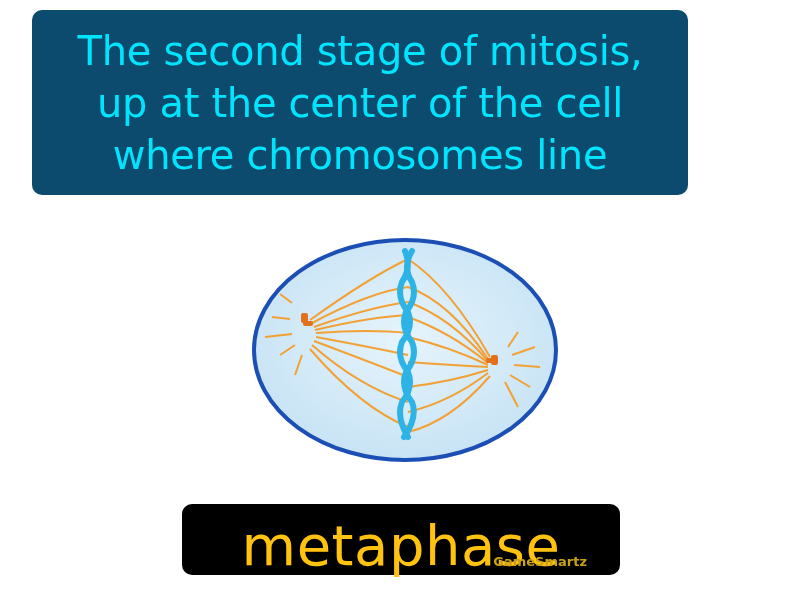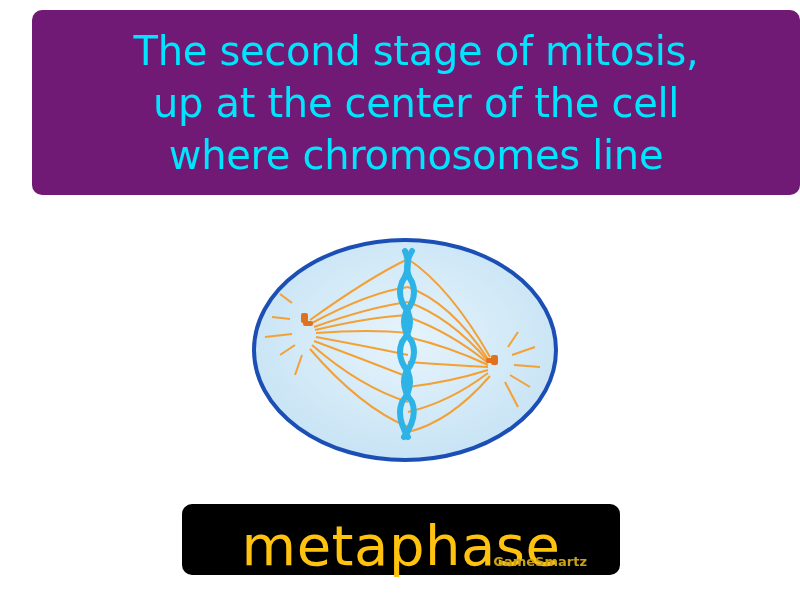--- a/index.html
+++ b/index.html
@@ -1,19 +1,19 @@
 <!DOCTYPE html>
 <html><head>
 <meta charset="utf-8">
 <style>
   html, body { margin:0; padding:0; }
   body { width:800px; height:600px; background:#ffffff; position:relative; overflow:hidden;
          font-family:"DejaVu Sans", sans-serif; }
-  .def-box { position:absolute; left:32px; top:10px; width:768px; height:185px;
-             background:#701a75; border-radius:10px; box-sizing:border-box;
+  .def-box { position:absolute; left:32px; top:10px; width:656px; height:185px;
+             background:#0c4a6e; border-radius:10px; box-sizing:border-box;
              display:flex; flex-direction:column; align-items:center; justify-content:center; }
   .def-line { color:#00e4fd; font-size:40px; line-height:52px; white-space:nowrap; letter-spacing:-0.3px; }
   .term-box { position:absolute; left:182px; top:504px; width:438px; height:71px;
               background:#000; border-radius:10px; }
   .term-text { position:absolute; left:0; right:0; top:4px; text-align:center;
                color:#ffc20e; font-size:56px; line-height:76px; letter-spacing:0.5px; }
   .brand { position:absolute; right:33px; bottom:6px; font-size:13px; font-weight:bold;
            color:#c8a01a;margin-top:19px; }
   .cell { position:absolute; left:250px; top:237px; width:310px; height:226px; }
 </style>

